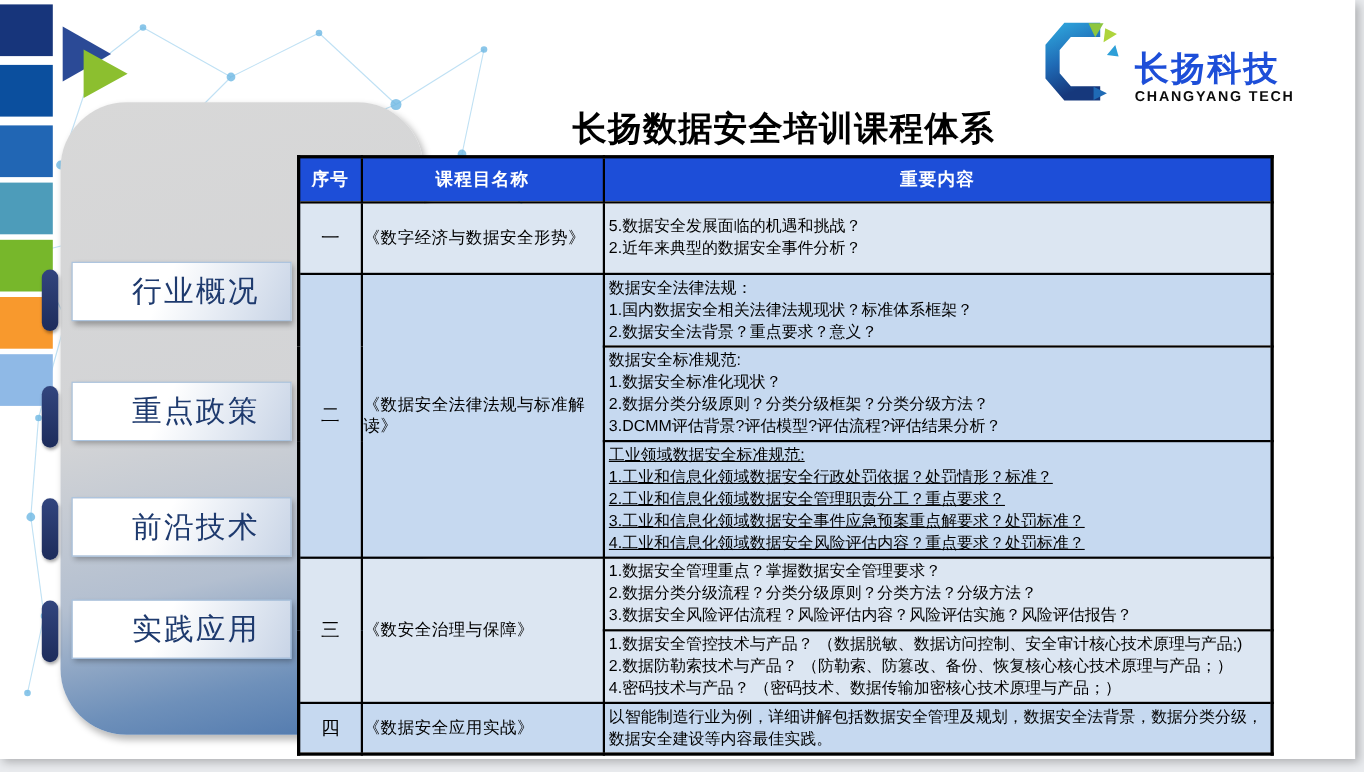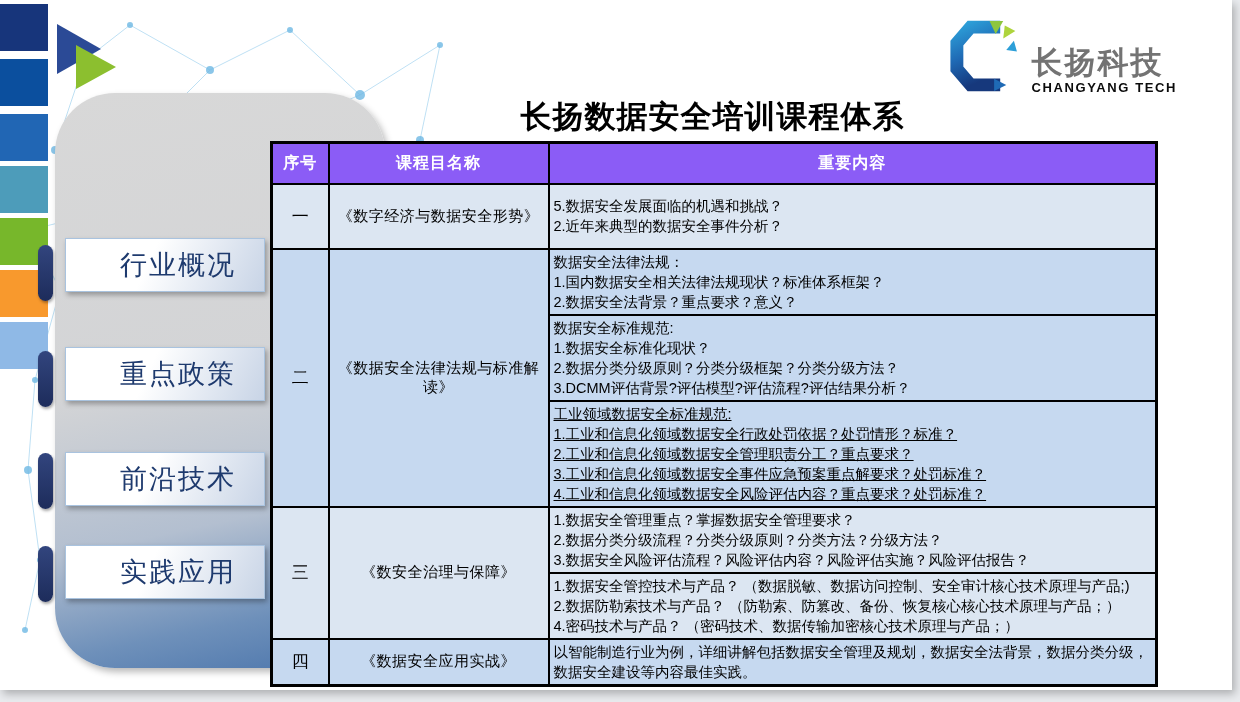--- a/index.html
+++ b/index.html
@@ -39,32 +39,32 @@
     background:linear-gradient(180deg,#32457e 0%,#1d2c5b 100%);box-shadow:1px 2px 3px rgba(0,0,0,.35);}
   .pil0{top:245px;} .pil1{top:351px;} .pil2{top:453px;} .pil3{top:546px;}
 
   
   .title{position:absolute;left:270px;top:96px;width:885px;text-align:center;z-index:6;
     font-size:31px;font-weight:bold;color:#000;letter-spacing:1px;}
 
   
   .logo{position:absolute;right:55px;top:16px;display:flex;align-items:center;z-index:6;}
   .logo-txt{margin-left:8px;}
-  .logo-name{font-size:31px;font-weight:bold;color:#737373;letter-spacing:2px;line-height:34px;margin-top:30px;}
+  .logo-name{font-size:31px;font-weight:bold;color:#1d4ed8;letter-spacing:2px;line-height:34px;margin-top:30px;}
   .logo-sub{font-size:13px;font-weight:bold;color:#0b0b0b;letter-spacing:1.6px;}
 
   
   table.course{position:absolute;left:270px;top:141px;width:885px;border-collapse:collapse;z-index:7;
     border:3px solid #000;table-layout:fixed;}
   table.course th,table.course td{border:2px solid #000;overflow:hidden;}
   table.course thead tr{height:41px;}
-  th{background:#8b5cf6;color:#ffffff;font-size:16px;font-weight:bold;letter-spacing:1px;}
+  th{background:#1d4ed8;color:#ffffff;font-size:16px;font-weight:bold;letter-spacing:1px;}
   col.c-no{width:57px;} col.c-name{width:220px;} col.c-content{width:608px;}
   td.no{text-align:center;font-size:17px;vertical-align:middle;}
-  td.name{text-align:center;font-size:15px;vertical-align:middle;letter-spacing:.5px;}
+  td.name{font-size:15px;vertical-align:middle;letter-spacing:.5px;}
   td.content{font-size:14.5px;line-height:20px;padding:2px 4px;vertical-align:middle;white-space:pre-line;text-align:left;}
   tr.band-light td{background:#dce6f2;}
   tr.band-dark td{background:#c6d9f0;}
   td.u{text-decoration:underline;}
   tr.r1{height:65px;} tr.r2a{height:63px;} tr.r2b{height:84px;} tr.r2c{height:100px;}
   tr.r3a{height:65px;} tr.r3b{height:64px;} tr.r4{height:40px;}
 </style>
 </head>
 <body>
 

